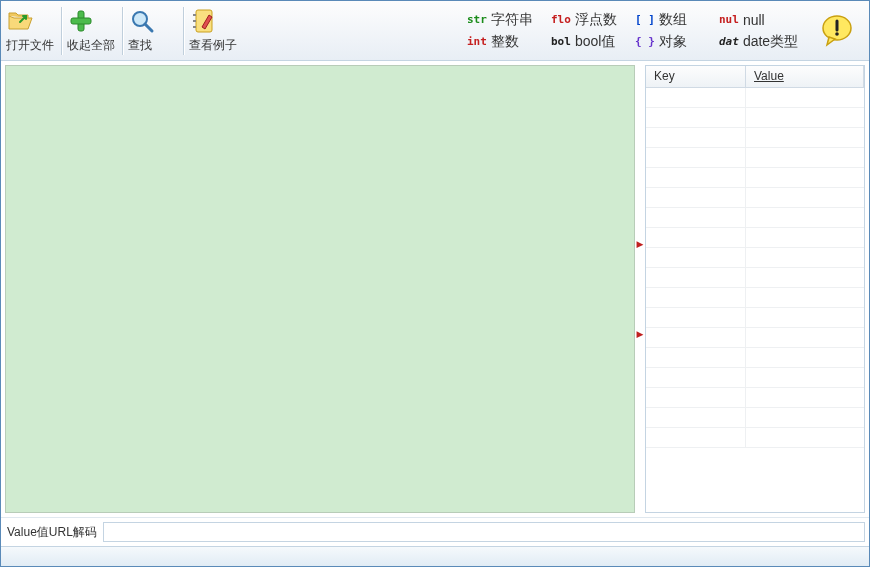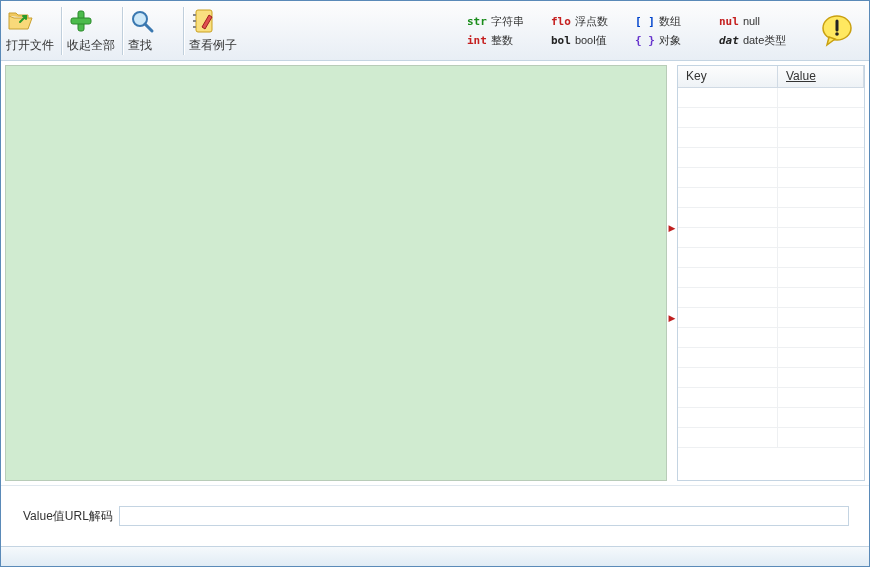--- a/index.html
+++ b/index.html
@@ -21,38 +21,38 @@
 .tb-btn .ic { width: 28px; height: 28px; display: flex; align-items: center; justify-content: center; }
 .tb-btn .lbl { font-size: 12px; color: #333; }
 
 .legend { display: flex; flex-direction: column; gap: 4px; margin-left: auto; padding: 2px 6px; }
 .legend-row { display: flex; gap: 12px; }
 .legend-cell { display: flex; align-items: center; gap: 4px; width: 72px; }
 .tag { font-weight: bold; font-size: 11px; font-family: Consolas, monospace; }
 .tag.str { color: #1a8c1a; } .tag.int { color: #c52020; } .tag.flo { color: #c52020; }
 .tag.bol { color: #222; } .tag.arr { color: #0044cc; font-family: monospace; } .tag.obj { color: #6633cc; font-family: monospace; }
 .tag.nul { color: #c52020; text-align: center; } .tag.dat { color: #222; font-style: italic; }
-.legend-txt { color: #333; font-size: 11px; }
+.legend-txt { color: #333; font-size: 14px; }
 
 .alert-icon { width: 40px; height: 40px; margin: 0 8px; display:flex; align-items:center; justify-content:center; }
 
 .content { flex: 1; display: flex; padding: 4px; gap: 2px; min-height: 0; }
 .editor { flex: 1; background: #d0ebd0; border: 1px solid #b8ccb8; }
 .splitter { width: 6px; display: flex; flex-direction: column; align-items: center; justify-content: center; gap: 80px; cursor: col-resize; }
 .splitter .arrow { color: #c02020; font-size: 9px; }
-.right-panel { width: 188px; border: 1px solid #c4d4e2; display: flex; flex-direction: column; background: #fff; }
+.right-panel { width: 220px; border: 1px solid #c4d4e2; display: flex; flex-direction: column; background: #fff; }
 .grid-header { display: flex; height: 22px; background: linear-gradient(#fdfdfd, #eef2f6); border-bottom: 1px solid #d0dae4; }
 .grid-header .col { padding: 3px 8px; border-right: 1px solid #d0dae4; color: #333; }
 .grid-header .col.key { width: 100px; }
 .grid-header .col.val { flex: 1; text-decoration: underline; }
 .grid-body { flex: 1; overflow: auto; }
 .grid-row { height: 20px; border-bottom: 1px solid #eef0f2; display: flex; }
 .grid-row .c1 { width: 100px; border-right: 1px solid #eef0f2; }
 
-.bottom { padding: 20px; display: flex; align-items: center; gap: 4px; border-top: 1px solid #e0e8ef; }
+.bottom { padding: 4px; display: flex; align-items: center; gap: 4px; border-top: 1px solid #e0e8ef; }
 .bottom .lbl { font-size: 12px; color: #333; padding: 0 2px; }
 .bottom input { flex: 1; height: 20px; border: 1px solid #c4d4e2; padding: 0 4px; font-size: 12px; }
 
 .statusbar { height: 20px; background: linear-gradient(#f5f9fc, #e1ecf5); border-top: 1px solid #c4d4e2; }
 </style>
 </head>
 <body>
 
 <div class="window">
 

